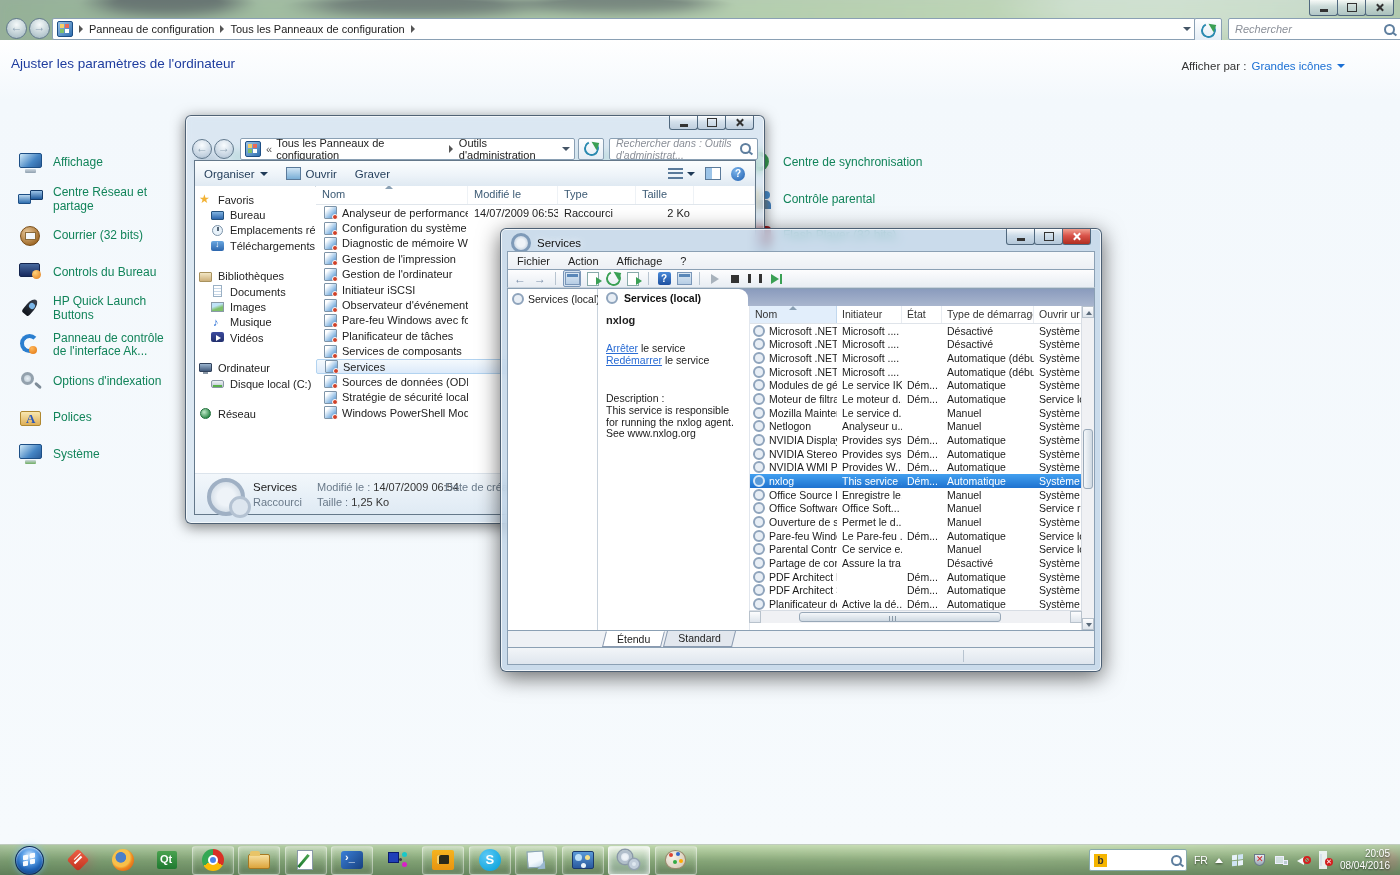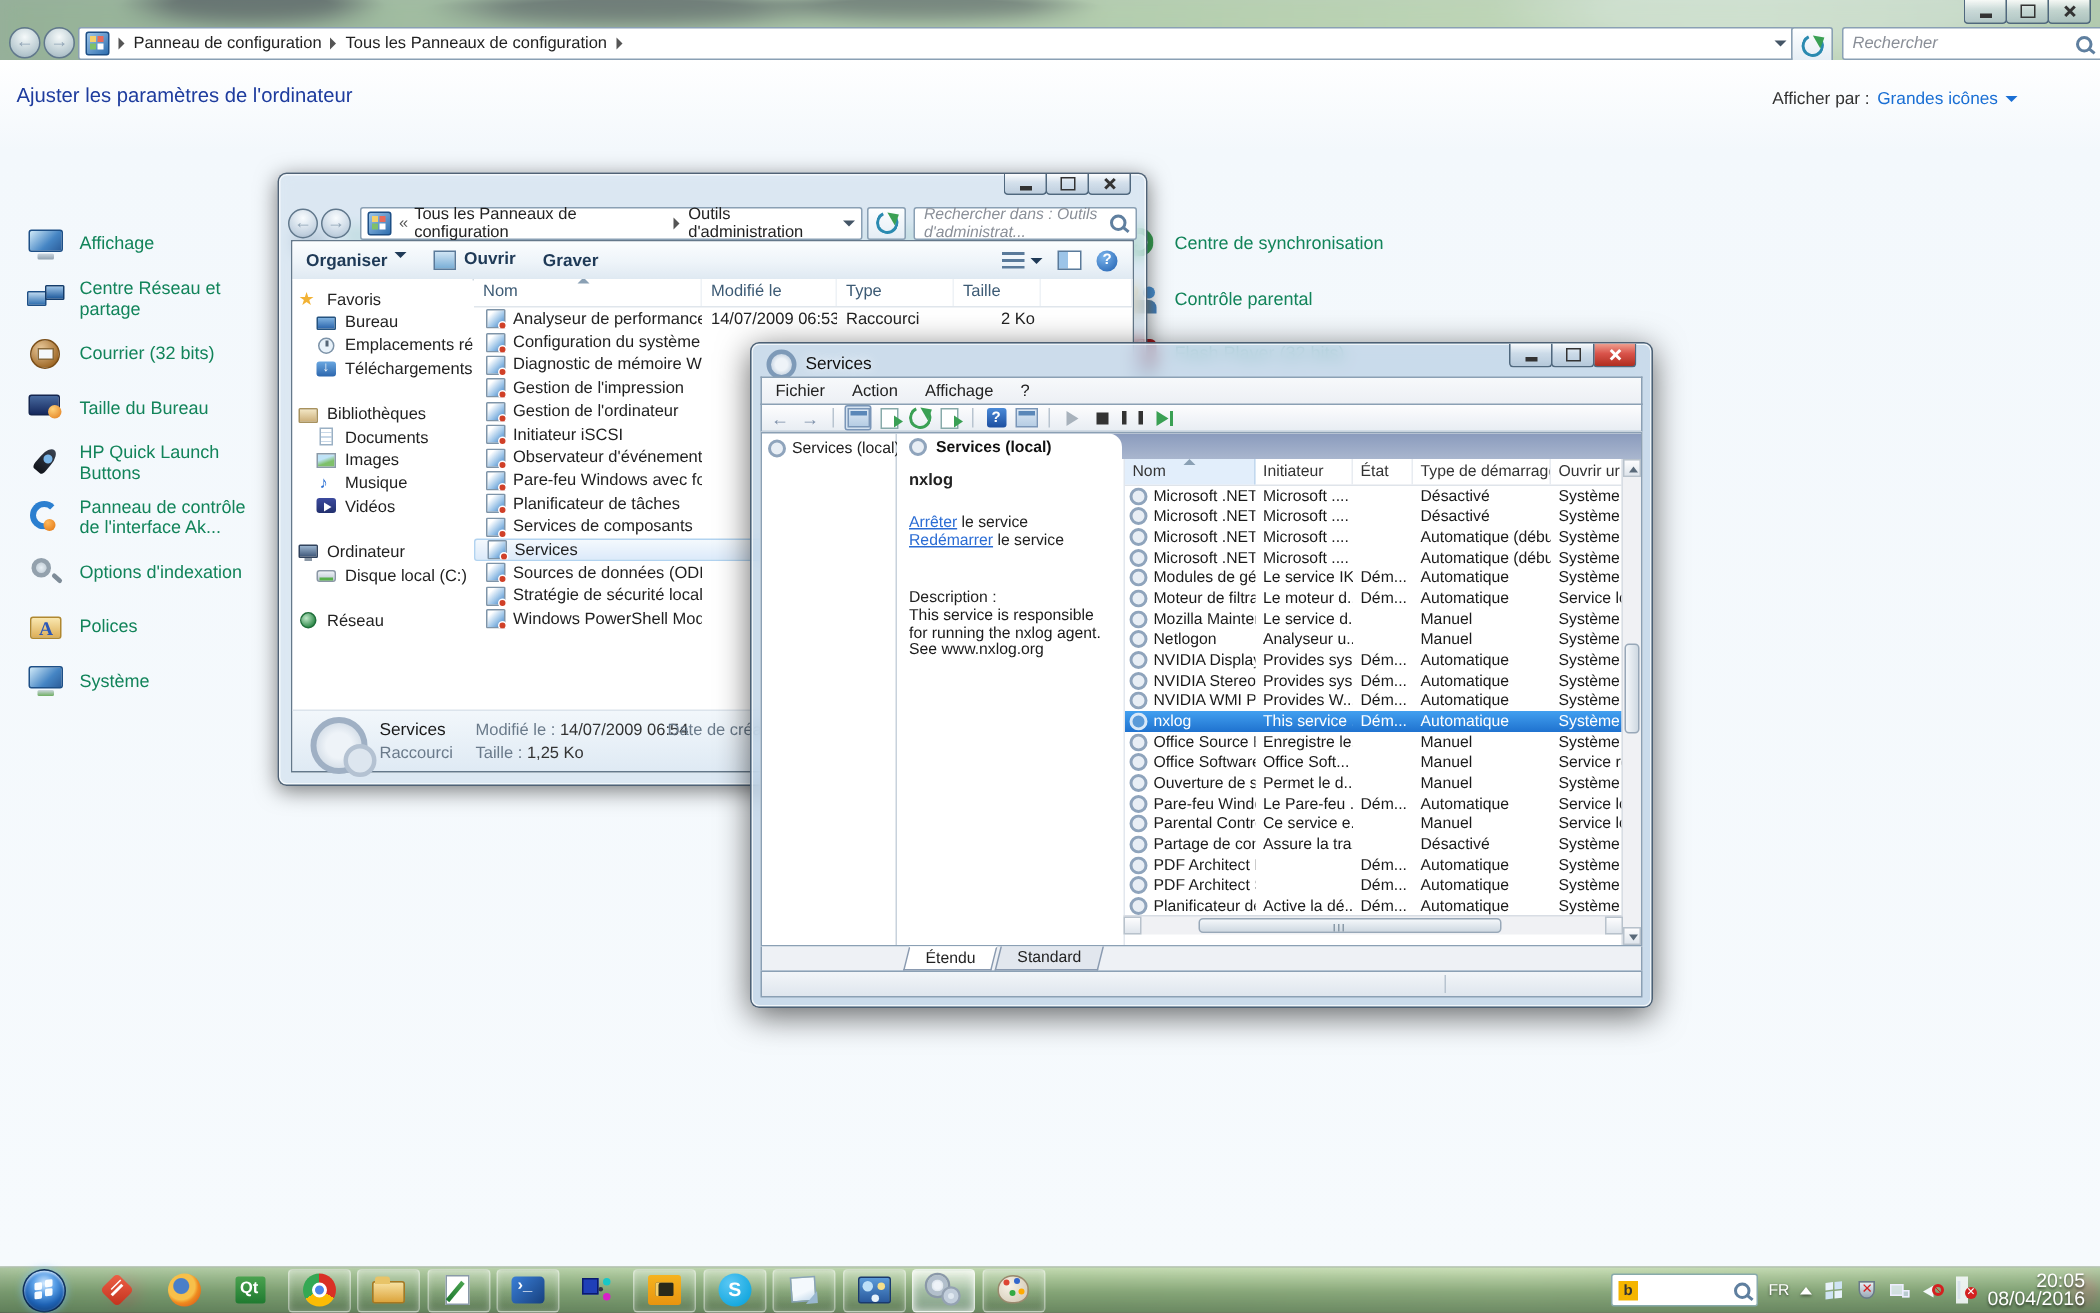--- a/index.html
+++ b/index.html
@@ -92,21 +92,21 @@
   .ci.ic-mobility::before{left:3px;top:3px;width:19px;height:19px;border-radius:4px;background:linear-gradient(#4a7fc8,#1e3f7e);}
   .ci.ic-mobility::after{left:7px;top:7px;width:11px;height:7px;background:#cfe2f4;border-radius:1px;}
   .ci.ic-homegroup::before{left:5px;top:10px;width:15px;height:11px;background:#7aa0c8;border:1px solid #4a6a8c;}
   .ci.ic-homegroup::after{left:3px;top:2px;border-left:10px solid transparent;border-right:10px solid transparent;border-bottom:9px solid #5a80a8;}
   
   .explorer{left:185px;top:115px;width:578px;height:407px;z-index:3;}
   .explorer .addr-row{position:absolute;left:6px;top:21px;right:6px;height:23px;display:flex;align-items:center;}
   .exp-body{position:absolute;left:8px;top:44px;right:8px;bottom:8px;background:#fff;border:1px solid #64788a;}
   .exp-toolbar{position:absolute;left:0;right:0;top:0;height:25px;display:flex;align-items:center;
     background:linear-gradient(#fbfdfe,#eef4f9 55%,#dfe9f2);border-bottom:1px solid #d0d9e2;font-size:11.5px;color:#1f3a57;}
-  .tb-item{display:flex;align-items:flex-start;gap:5px;padding:0 9px;font-weight:bold;}
+  .tb-item{display:flex;align-items:center;gap:5px;padding:0 9px;}
   .ico-open{width:13px;height:11px;border:1px solid #5a7a9a;background:linear-gradient(#cfe4f4,#79aed6);}
   .ico-views{width:15px;height:11px;background:repeating-linear-gradient(#5a7a9a 0 2px,transparent 2px 4.5px);}
   .ico-pane{width:14px;height:11px;border:1px solid #5a7a9a;background:linear-gradient(90deg,#9cc4e8 0 45%,#fff 45%);}
   .ico-help{width:14px;height:14px;border-radius:50%;background:radial-gradient(circle at 35% 30%,#7ab4ec,#1f5eae);color:#fff;font-size:10px;font-weight:bold;text-align:center;line-height:14px;}
   .exp-side{position:absolute;left:0;top:25px;width:120px;bottom:40px;background:#fff;padding-top:6px;overflow:hidden;}
   .side-item{display:flex;align-items:center;gap:6px;height:15.4px;padding-left:16px;font-size:11px;color:#222;white-space:nowrap;}
   .side-item.header{padding-left:4px;}
   .side-item.gap{margin-top:15px;}
   .si{width:13px;height:13px;flex:none;position:relative;}
   .si::before,.si::after{content:"";position:absolute;box-sizing:border-box;}
@@ -262,21 +262,21 @@
   .tri::before,.tri::after{content:"";position:absolute;box-sizing:border-box;}
   .tri.ic-winflag::before{left:2px;top:2px;width:5px;height:5px;background:#e8f2fa;box-shadow:6px 0 0 #cfe4f4,0 6px 0 #cfe4f4,6px 6px 0 #e8f2fa;transform:skewY(-6deg);}
   .tri.ic-shield-x::before{left:2px;top:1px;width:11px;height:12px;background:linear-gradient(#e8eef4,#9aa8b6);border-radius:0 0 50% 50%;border:1px solid #6a7a8a;}
   .tri.ic-shield-x::after{content:"✕";left:4px;top:1px;color:#d42020;font-size:9px;font-weight:bold;}
   .tri.ic-network-tray::before{left:1px;top:3px;width:9px;height:8px;border:1px solid #eef;background:rgba(230,240,250,.8);}
   .tri.ic-network-tray::after{left:9px;top:7px;width:5px;height:5px;border:1px solid #eef;background:rgba(200,215,230,.8);}
   .tri.ic-volume-muted::before{left:1px;top:4px;border-top:4px solid transparent;border-bottom:4px solid transparent;border-right:7px solid #f4f8fb;}
   .tri.ic-volume-muted::after{content:"";left:7px;top:3px;width:8px;height:8px;border:2px solid #d42020;border-radius:50%;background:linear-gradient(45deg,transparent 42%,#d42020 42% 58%,transparent 58%);}
   .tri.ic-flag-alert::before{left:2px;top:1px;width:9px;height:7px;background:#f4f8fb;border-left:2px solid #d8e2ea;height:12px;width:2px;box-shadow:2px 0 0 3px rgba(244,248,251,.9);}
   .tri.ic-flag-alert::after{content:"✕";left:7px;top:5px;color:#fff;background:#d42020;font-size:7px;line-height:8px;width:8px;height:8px;text-align:center;border-radius:50%;}
-  .tray-clock{color:#fff;font-size:13px;text-align:right;line-height:12px;text-shadow:0 1px 2px rgba(0,0,0,.6);}
+  .tray-clock{color:#fff;font-size:10px;text-align:right;line-height:12px;text-shadow:0 1px 2px rgba(0,0,0,.6);}
   
   .cp-addr{position:absolute;left:52px;top:18px;width:1134px;}
   .cp-ico{width:14px;height:14px;border-radius:2px;background:linear-gradient(135deg,#9cc4e8,#2f6fb0);border:1px solid #1d4f86;flex:none;position:relative;}
   .cp-ico::after{content:"";position:absolute;left:2px;top:2px;width:4px;height:4px;background:#f5d06a;box-shadow:5px 0 0 #e86a5a,0 5px 0 #7ec06a,5px 5px 0 #fff;}
   .refresh-btn{position:absolute;left:1194px;top:18px;width:26px;height:22px;border:1px solid #8aa0b4;border-radius:2px;
     background:linear-gradient(#fdfeff,#e4edf5);display:flex;align-items:center;justify-content:center;}
 </style>
 </head>
 <body>
 
@@ -336,21 +336,21 @@
           <span class="lbl">Centre Réseau et partage</span>
         </div>
 
         <div class="cp-item">
           <span class="ci ic-mail"></span>
           <span class="lbl">Courrier (32 bits)</span>
         </div>
 
         <div class="cp-item">
           <span class="ci ic-gadgets"></span>
-          <span class="lbl">Taille du Bureau</span>
+          <span class="lbl">Controls du Bureau</span>
         </div>
 
         <div class="cp-item">
           <span class="ci ic-hp-launch"></span>
           <span class="lbl">HP Quick Launch Buttons</span>
         </div>
 
 
         <div class="cp-item">
           <span class="ci ic-ak-interface"></span>

